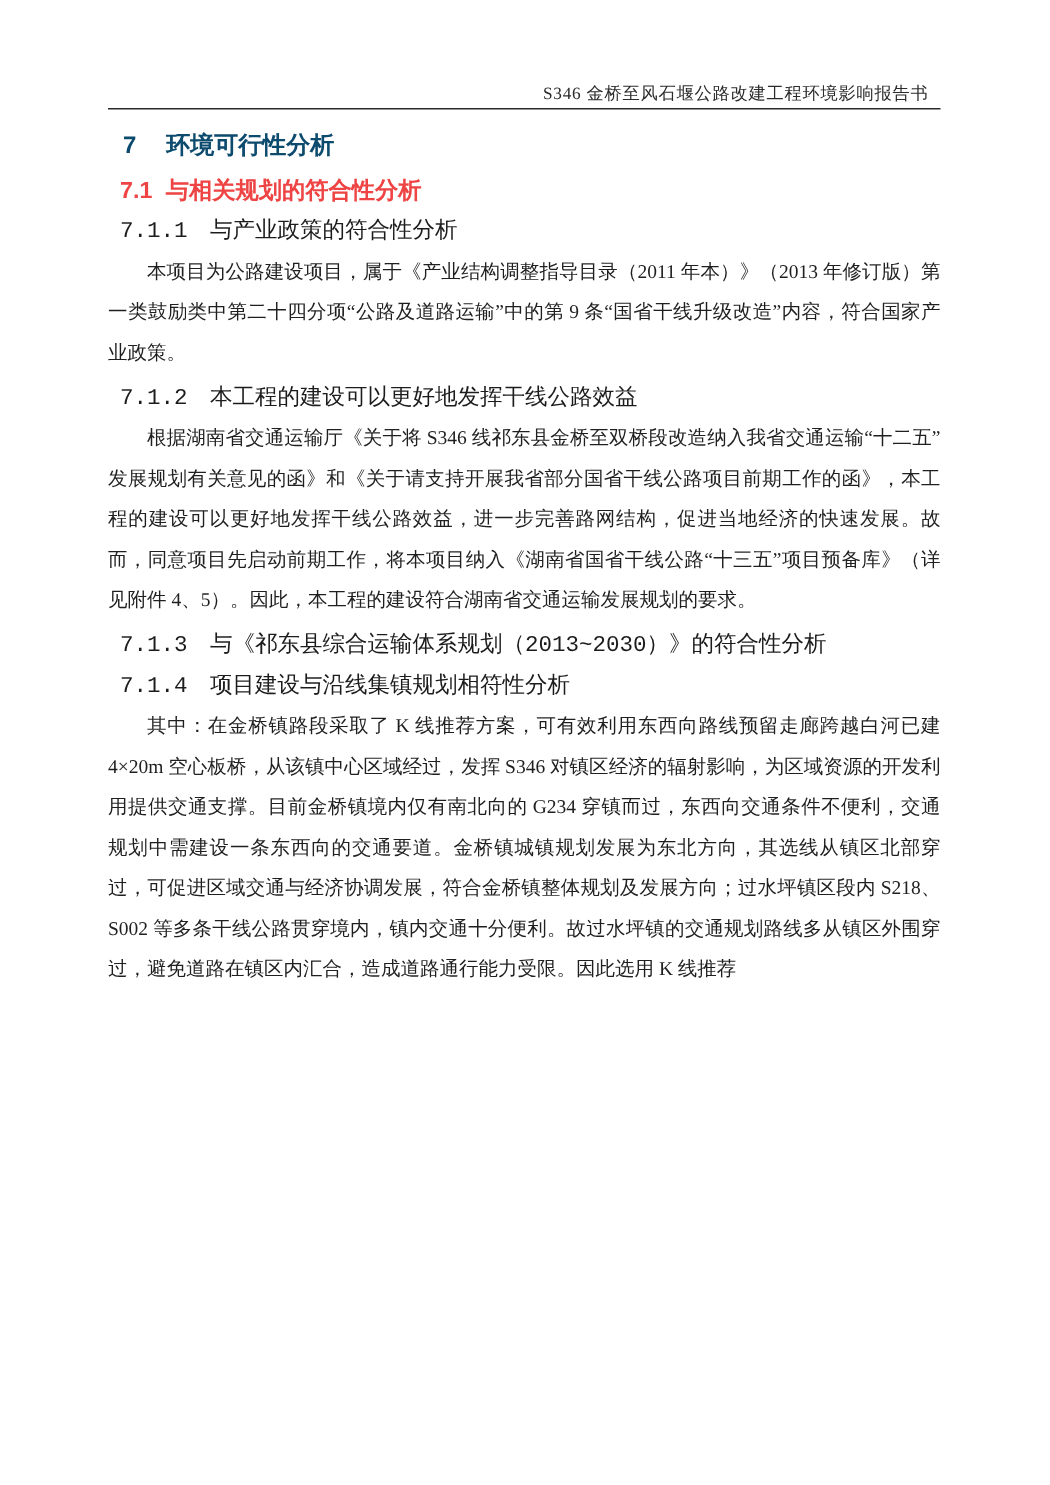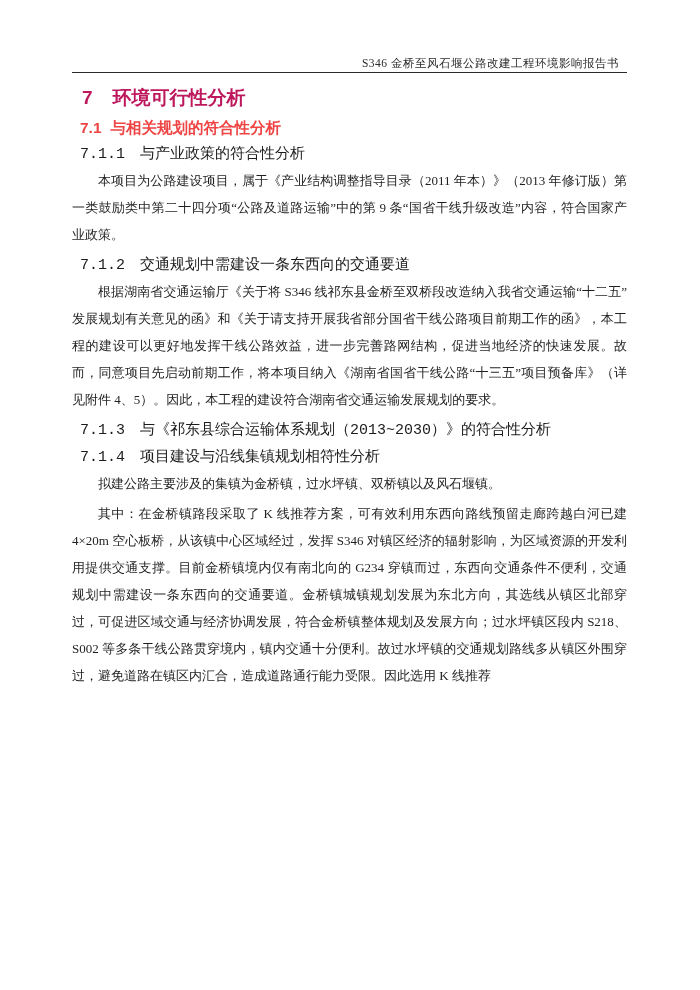--- a/index.html
+++ b/index.html
@@ -36,23 +36,23 @@
     height: 0;
   }
   
   .content {
     padding: 0 73px 0 72px;
   }
   .h-chapter {
     margin: 15px 0 0 0;
     font-family: "Liberation Sans", "DejaVu Sans", sans-serif;
     font-weight: bold;
-    font-size: 19px;
+    font-size: 16px;
     line-height: 20px;
-    color: #be185d;
+    color: #0c4a6e;
     padding-left: 10px;
   }
   .h-chapter .h-num { margin-right: 20px; }
   .h-section {
     margin: 10px 0 0 0;
     font-family: "Liberation Sans", "DejaVu Sans", sans-serif;
     font-weight: bold;
     font-size: 15.5px;
     line-height: 19px;
     color: #ef4444;
@@ -113,32 +113,31 @@
     <div class="h-section">
       <span class="h-num">7.1</span><span class="h-title">与相关规划的符合性分析</span>
     </div>
 
     <div class="h-sub">
       <span class="h-num">7.1.1</span><span class="h-title">与产业政策的符合性分析</span>
     </div>
     <p class="para">本项目为公路建设项目，属于《产业结构调整指导目录（2011 年本）》（2013 年修订版）第一类鼓励类中第二十四分项“公路及道路运输”中的第 9 条“国省干线升级改造”内容，符合国家产业政策。</p>
 
     <div class="h-sub">
-      <span class="h-num">7.1.2</span><span class="h-title">交通规划中需建设一条东西向的交通要道</span>
+      <span class="h-num">7.1.2</span><span class="h-title">本工程的建设可以更好地发挥干线公路效益</span>
     </div>
     <p class="para">根据湖南省交通运输厅《关于将 S346 线祁东县金桥至双桥段改造纳入我省交通运输“十二五”发展规划有关意见的函》和《关于请支持开展我省部分国省干线公路项目前期工作的函》，本工程的建设可以更好地发挥干线公路效益，进一步完善路网结构，促进当地经济的快速发展。故而，同意项目先启动前期工作，将本项目纳入《湖南省国省干线公路“十三五”项目预备库》（详见附件 4、5）。因此，本工程的建设符合湖南省交通运输发展规划的要求。</p>
 
     <div class="h-sub">
       <span class="h-num">7.1.3</span><span class="h-title">与《祁东县综合运输体系规划（2013~2030）》的符合性分析</span>
     </div>
 
     <div class="h-sub">
       <span class="h-num">7.1.4</span><span class="h-title">项目建设与沿线集镇规划相符性分析</span>
     </div>
-    <p class="para">拟建公路主要涉及的集镇为金桥镇，过水坪镇、双桥镇以及风石堰镇。</p>
     <p class="para">其中：在金桥镇路段采取了 K 线推荐方案，可有效利用东西向路线预留走廊跨越白河已建 4×20m 空心板桥，从该镇中心区域经过，发挥 S346 对镇区经济的辐射影响，为区域资源的开发利用提供交通支撑。目前金桥镇境内仅有南北向的 G234 穿镇而过，东西向交通条件不便利，交通规划中需建设一条东西向的交通要道。金桥镇城镇规划发展为东北方向，其选线从镇区北部穿过，可促进区域交通与经济协调发展，符合金桥镇整体规划及发展方向；过水坪镇区段内 S218、S002 等多条干线公路贯穿境内，镇内交通十分便利。故过水坪镇的交通规划路线多从镇区外围穿过，避免道路在镇区内汇合，造成道路通行能力受限。因此选用 K 线推荐</p>
 
   </div>
 
   <div class="footer">
     <span class="page-number">141</span>
   </div>
 
 </div>
 

